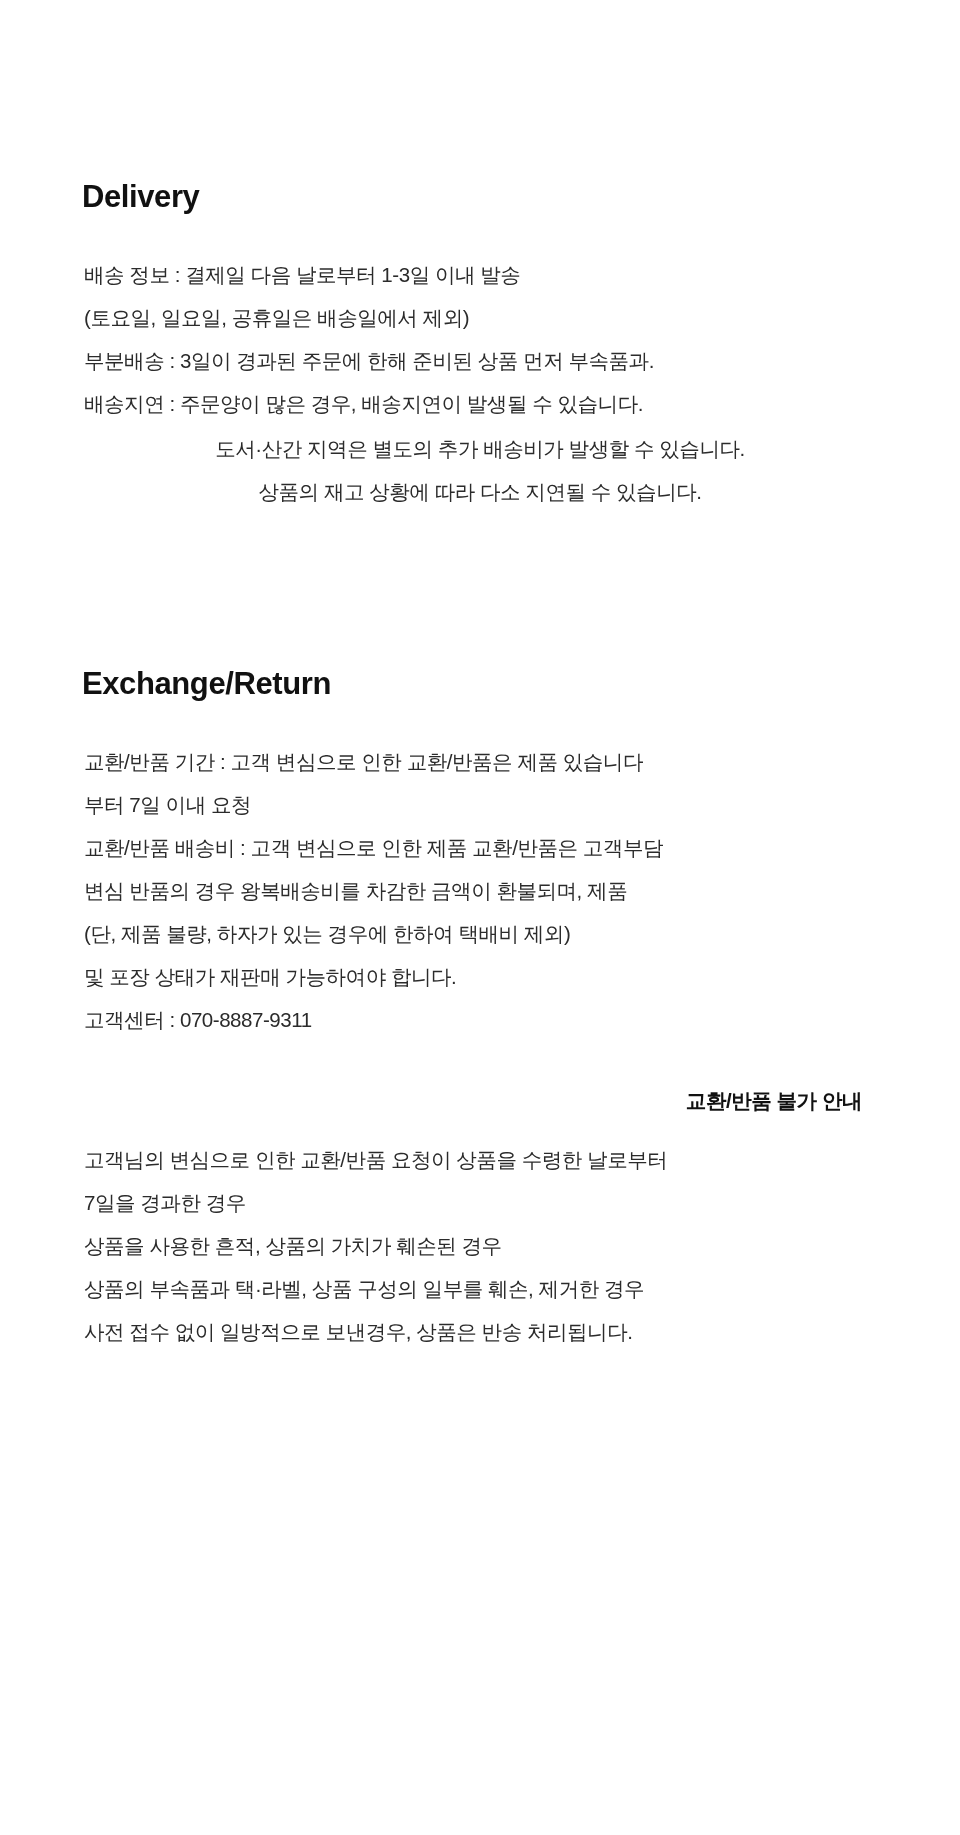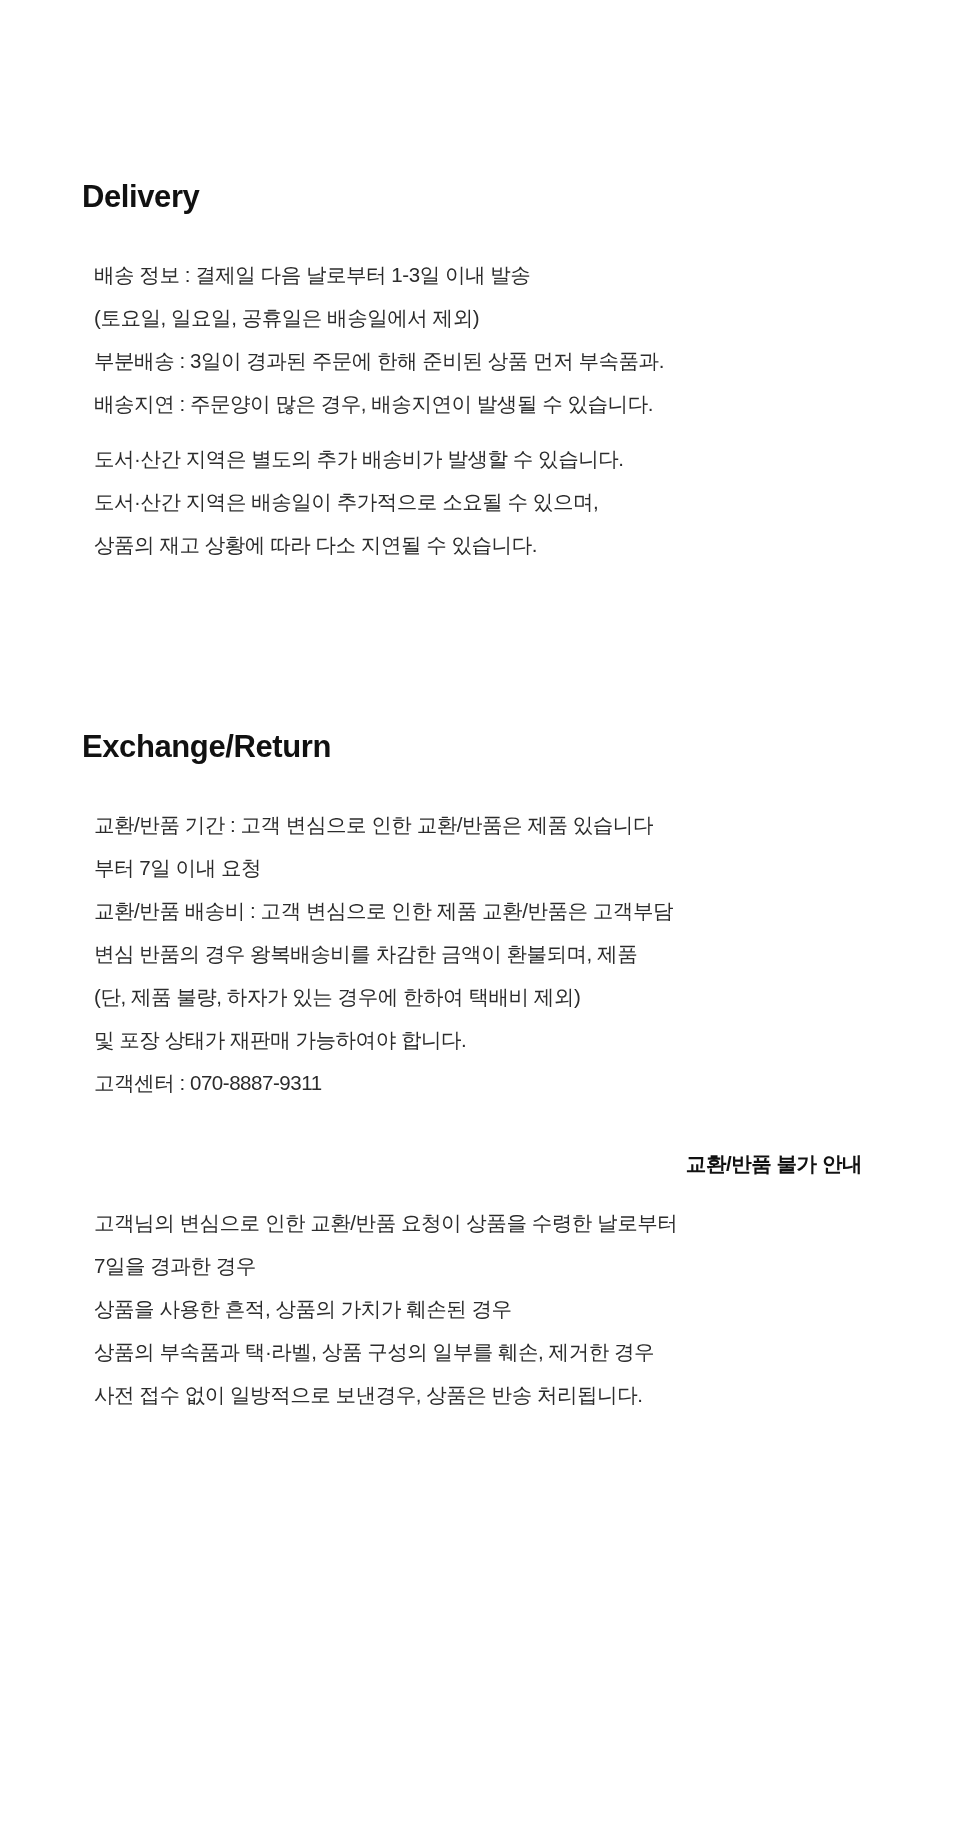--- a/index.html
+++ b/index.html
@@ -36,28 +36,29 @@
     letter-spacing: -0.4px;
     line-height: 1.2;
     margin: 0 0 38px 0;
     color: #111111;
   }
   .para {
     font-size: 20.5px;
     line-height: 43px;
     letter-spacing: -0.45px;
     color: #2b2b2b;
-    margin: 12px;
+    margin: 2px;
     font-weight: 400;
   }
   .para + .para {
     margin-top: 0;
   }
   .para-gap {
     margin-top: 43px;
+    text-align: center;
   }
   .sub-heading {
     font-size: 20.5px;
     line-height: 43px;
     letter-spacing: -0.45px;
     font-weight: bold;
     color: #111111;
     margin: 16px;
     text-align: right;
   }
@@ -82,21 +83,20 @@
 
     <div class="para">
       <span class="line">배송 정보 : 결제일 다음 날로부터 1-3일 이내 발송</span>
       <span class="line">(토요일, 일요일, 공휴일은 배송일에서 제외)</span>
       <span class="line">부분배송 : 3일이 경과된 주문에 한해 준비된 상품 먼저 부속품과.</span>
       <span class="line">배송지연 : 주문양이 많은 경우, 배송지연이 발생될 수 있습니다.</span>
     </div>
 
     <div class="para para-gap">
       <span class="line">도서·산간 지역은 별도의 추가 배송비가 발생할 수 있습니다.</span>
-      <span class="line">도서·산간 지역은 배송일이 추가적으로 소요될 수 있으며,</span>
       <span class="line">상품의 재고 상황에 따라 다소 지연될 수 있습니다.</span>
     </div>
   </section>
 
   <section class="section section-exchange">
     <h2 class="section-title">Exchange/Return</h2>
 
     <div class="para">
       <span class="line">교환/반품 기간 : 고객 변심으로 인한 교환/반품은 제품 있습니다</span>
       <span class="line">부터 7일 이내 요청</span>

